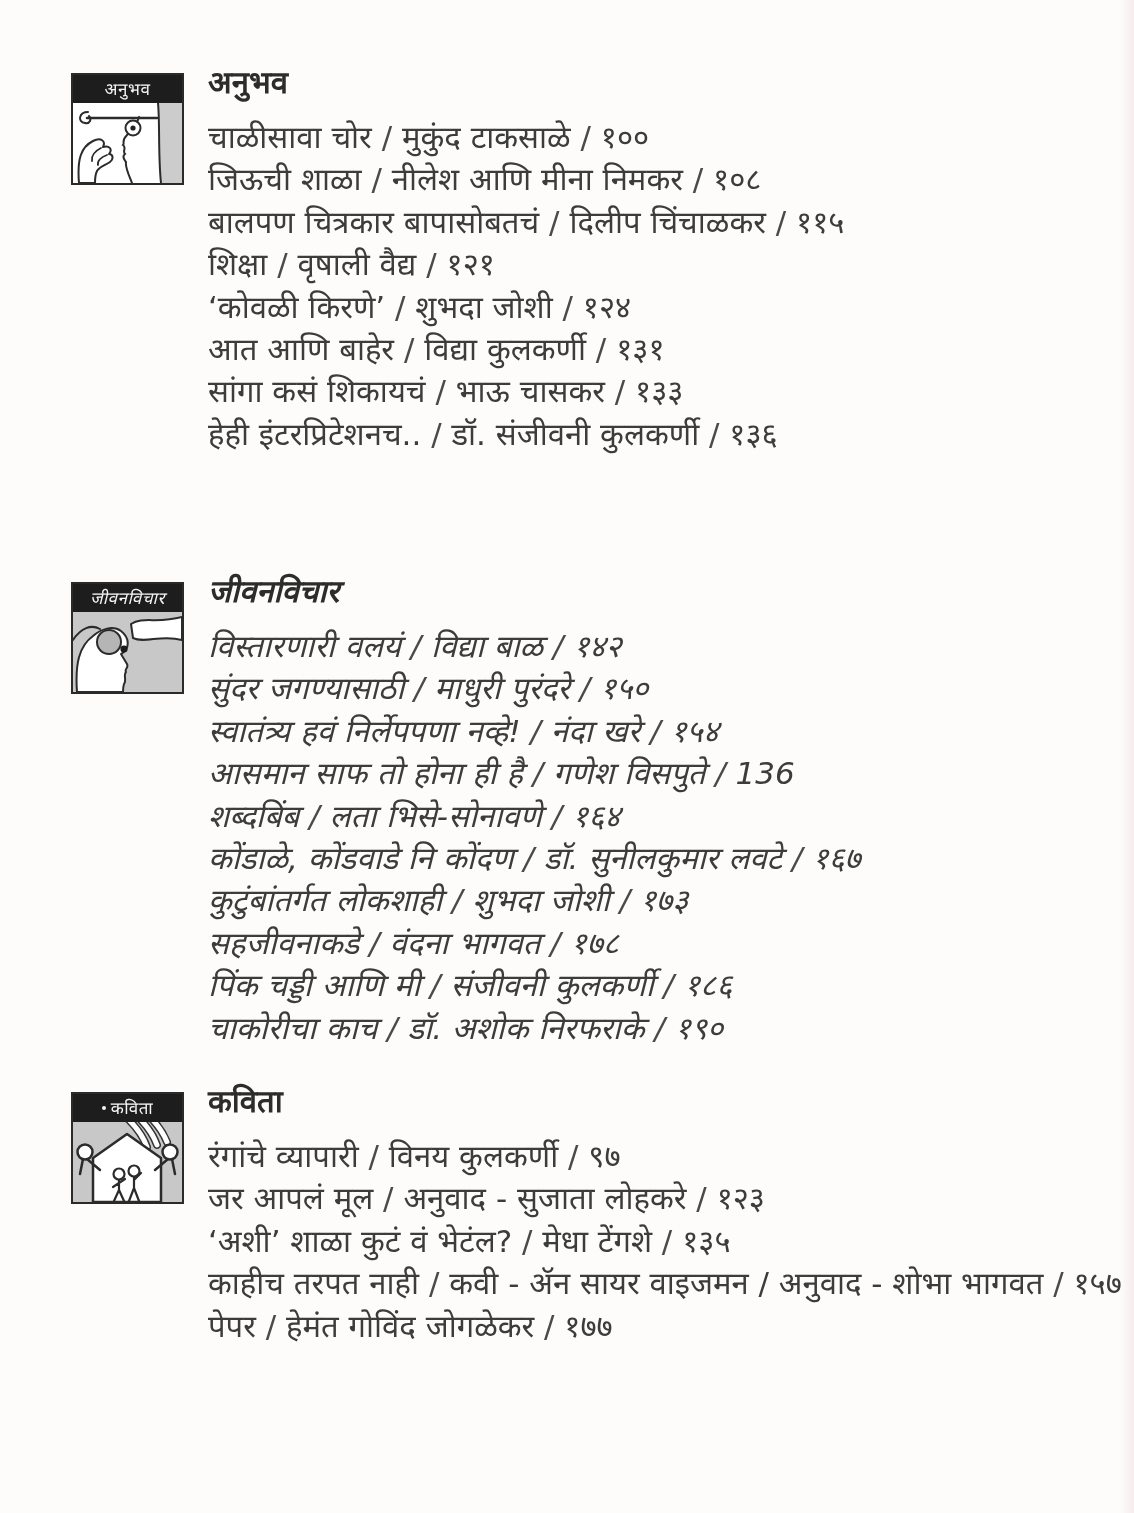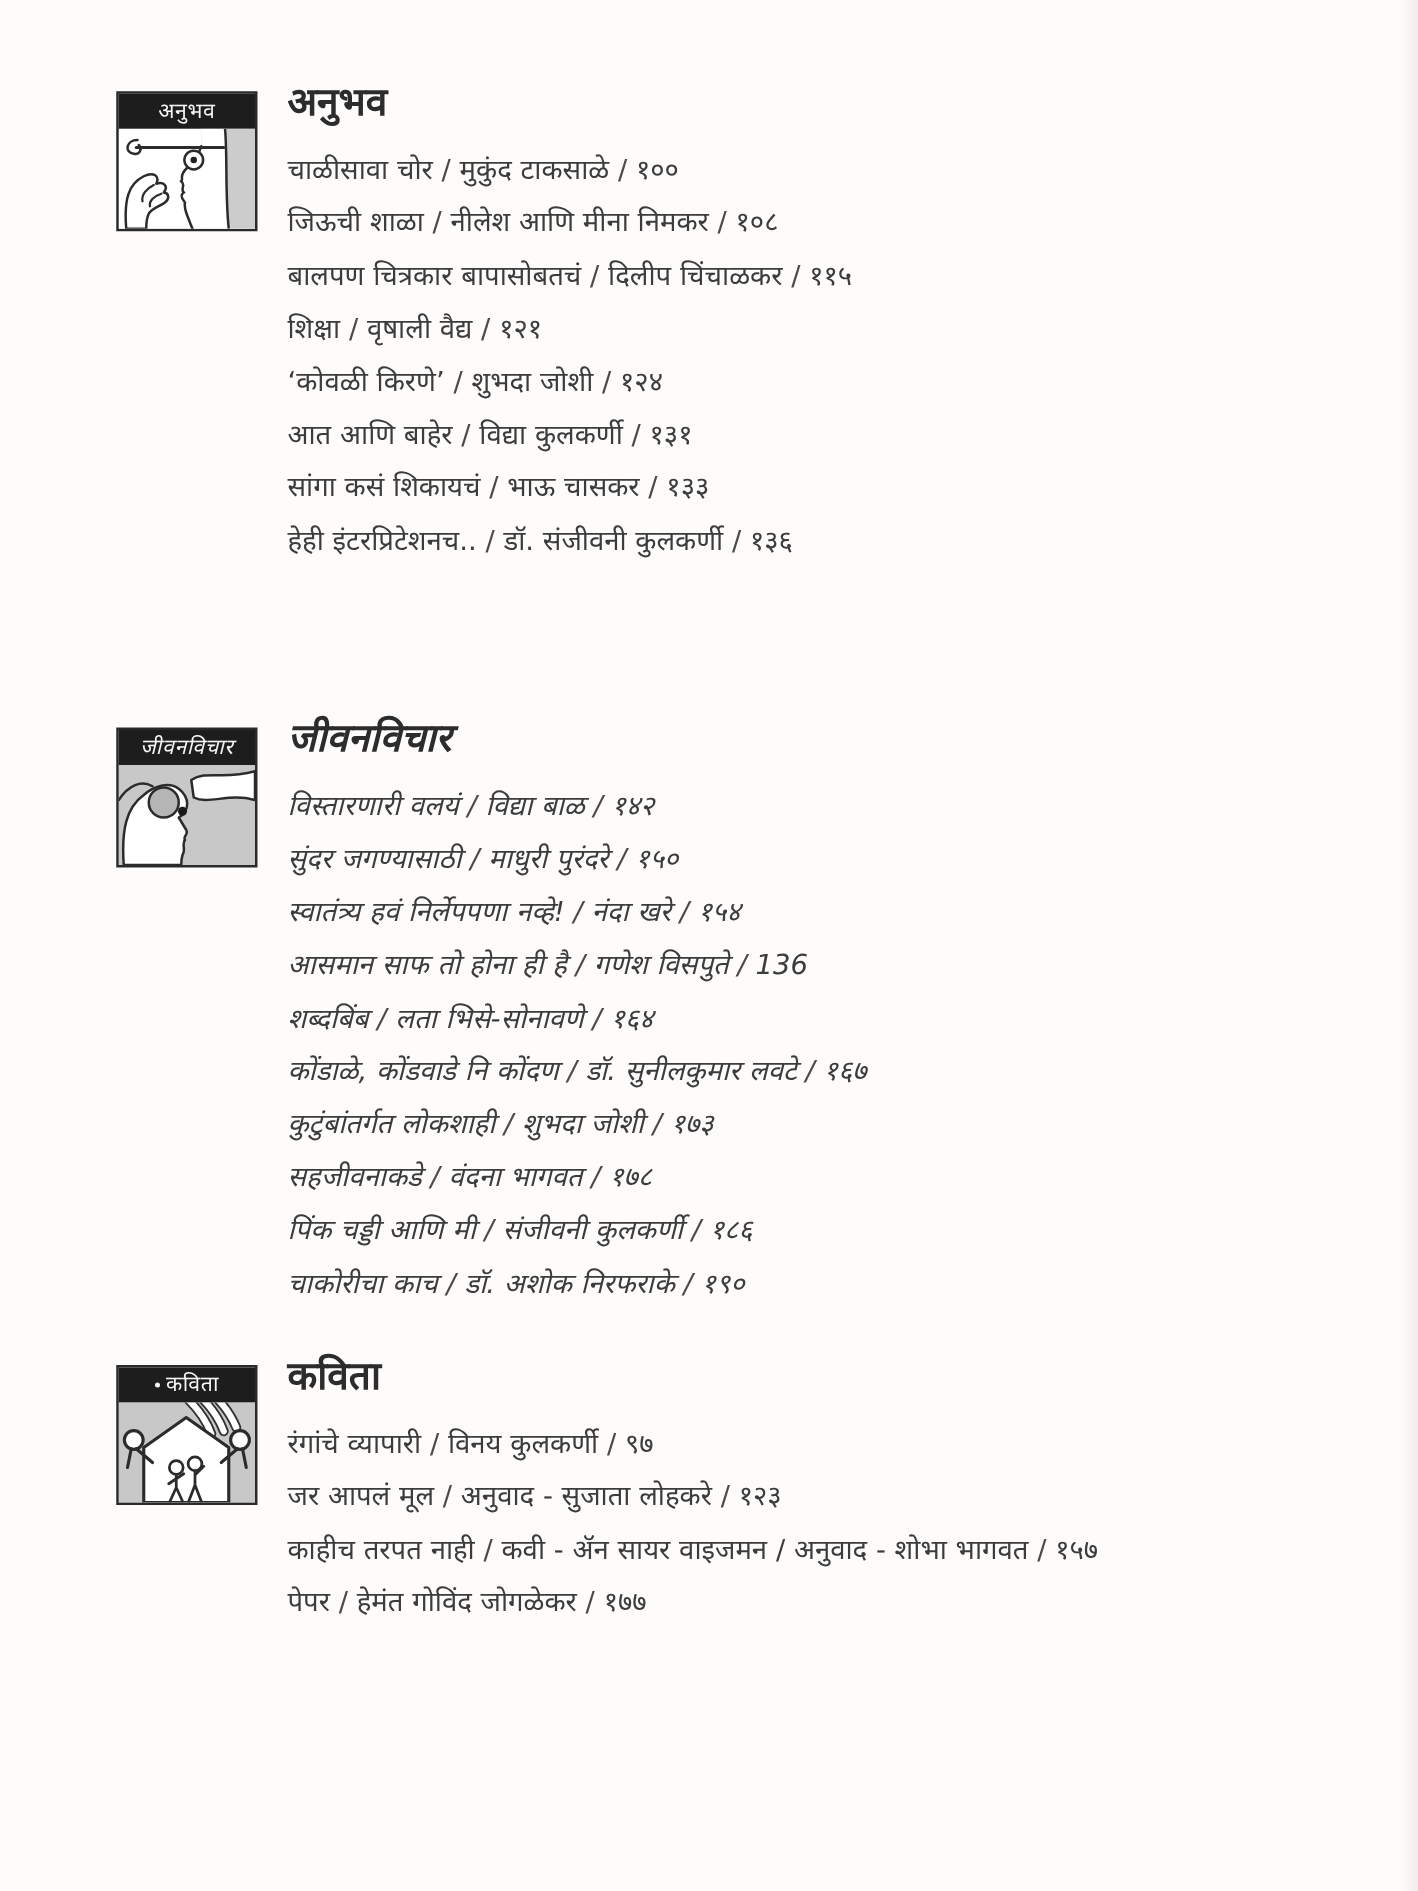--- a/index.html
+++ b/index.html
@@ -15,21 +15,21 @@
   }
   
   .page::after {
     content:"";
     position:absolute; top:0; right:0; width:14px; height:100%;
     background: linear-gradient(to right, rgba(235,215,220,0), rgba(235,215,220,0.45));
     pointer-events:none;
   }
   .section {
     position: absolute;
-    left: 93px;
+    left: 71px;
     display: flex;
     align-items: flex-start;
   }
   .section-1 { top: 64px; }
   .section-2 { top: 573px; font-style: italic; }
   .section-3 { top: 1083px; }
 
   .icon-box {
     width: 109px;
     flex: 0 0 109px;
@@ -53,21 +53,21 @@
   .section-body { margin-left: 24px; width: 900px; }
   .section-heading {
     margin: 0 0 16px 0;
     font-size: 31px;
     line-height: 36px;
     font-weight: 700;
     color: #2c2c2c;
   }
   .toc-list { list-style: none; margin: 0; padding: 0; }
   .toc-item {
-    font-size: 22px;
+    font-size: 31px;
     line-height: 42.4px;
     white-space: nowrap;
     color: #3c3c3c;
   }
   .toc-item .sep { color: #4a4a4a; }
 </style>
 </head>
 <body>
 
 <div class="page">
@@ -163,19 +163,20 @@
         <path d="M46,58 L46,68 M46,68 L41,79 M46,68 L51,79 M46,61 L40,65 M46,61 L52,57" fill="none" stroke="#2b2b2b" stroke-width="2.2" stroke-linecap="round"></path>
         <circle cx="61" cy="49" r="5.5" fill="#ffffff" stroke="#2b2b2b" stroke-width="2.2"></circle>
         <path d="M61,55 L61,66 M61,66 L56,79 M61,66 L66,79 M61,58 L68,51" fill="none" stroke="#2b2b2b" stroke-width="2.2" stroke-linecap="round"></path>
       </svg>
     </div>
     <div class="section-body">
       <h2 class="section-heading">कविता</h2>
       <ul class="toc-list">
           <li class="toc-item"><span>रंगांचे व्यापारी</span><span class="sep">&nbsp;/&nbsp;</span><span>विनय कुलकर्णी</span><span class="sep">&nbsp;/&nbsp;</span><span>९७</span></li>
           <li class="toc-item"><span>जर आपलं मूल</span><span class="sep">&nbsp;/&nbsp;</span><span>अनुवाद - सुजाता लोहकरे</span><span class="sep">&nbsp;/&nbsp;</span><span>१२३</span></li>
+          <li class="toc-item"><span>‘अशी’ शाळा कुटं वं भेटंल?</span><span class="sep">&nbsp;/&nbsp;</span><span>मेधा टेंगशे</span><span class="sep">&nbsp;/&nbsp;</span><span>१३५</span></li>
           <li class="toc-item"><span>काहीच तरपत नाही</span><span class="sep">&nbsp;/&nbsp;</span><span>कवी - ॲन सायर वाइजमन / अनुवाद - शोभा भागवत</span><span class="sep">&nbsp;/&nbsp;</span><span>१५७</span></li>
           <li class="toc-item"><span>पेपर</span><span class="sep">&nbsp;/&nbsp;</span><span>हेमंत गोविंद जोगळेकर</span><span class="sep">&nbsp;/&nbsp;</span><span>१७७</span></li>
         </ul>
     </div>
   </div>
 
 </div>
 
 </body></html>

